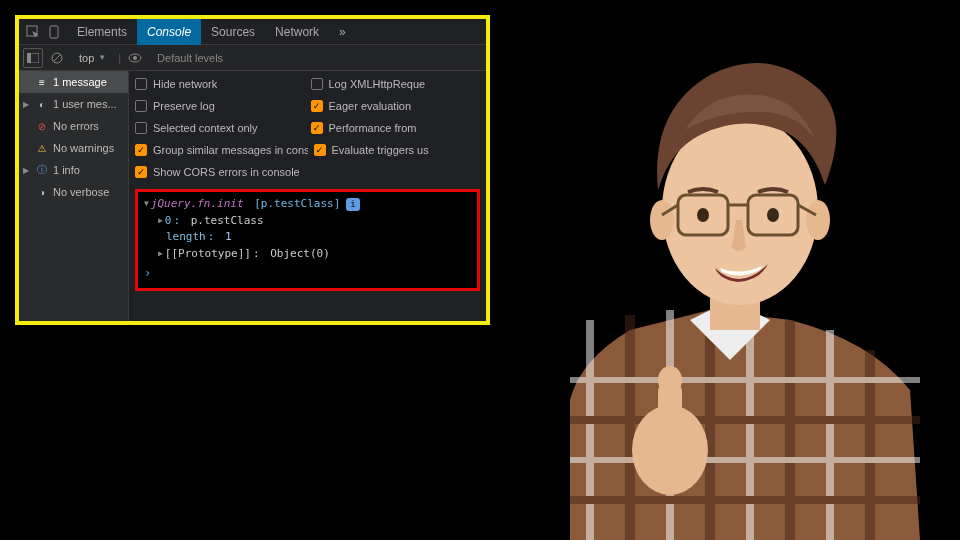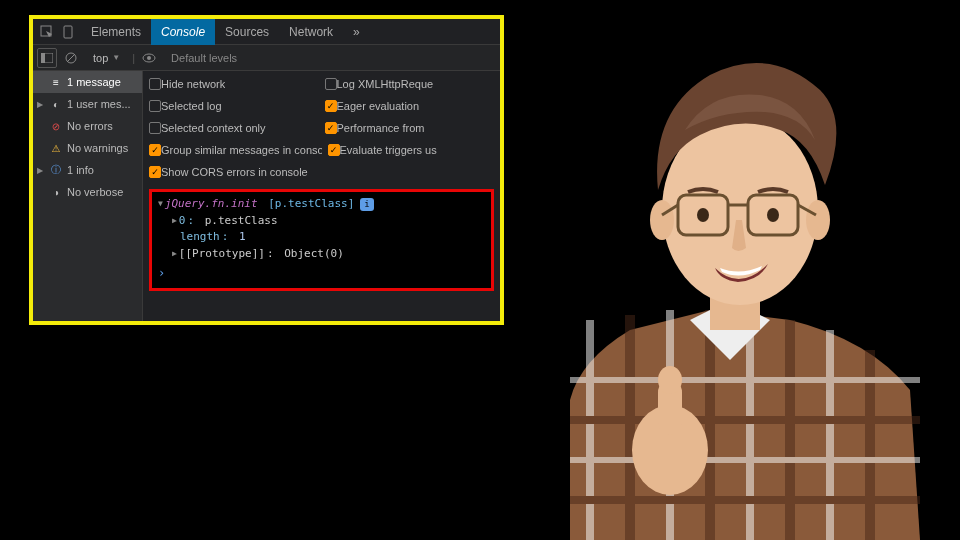--- a/index.html
+++ b/index.html
@@ -8,21 +8,21 @@
   height: 540px;
   background: #000;
   font-family: -apple-system, "Segoe UI", Arial, sans-serif;
   font-size: 11px;
   color: #ccc;
   overflow: hidden;
   position: relative;
 }
 .devtools-panel {
   position: absolute;
-  left: 29px;
+  left: 15px;
   top: 15px;
   width: 475px;
   height: 310px;
   background: #202124;
   border: 4px solid #f4ec0a;
   overflow: hidden;
 }
 .tabs-row {
   display: flex;
   align-items: center;
@@ -141,20 +141,21 @@
 .chk-row {
   display: flex;
   align-items: center;
   height: 22px;
   padding: 0 6px;
   gap: 6px;
 }
 .chk-col {
   display: flex;
   align-items: center;
+  gap: 6px;
   width: 50%;
 }
 .chk {
   width: 12px;
   height: 12px;
   border: 1px solid #777;
   border-radius: 2px;
   display: flex;
   align-items: center;
   justify-content: center;
@@ -299,21 +300,21 @@
               <span class="chk-label">Hide network</span>
             </div>
             <div class="chk-col">
               <span class="chk"></span>
               <span class="chk-label">Log XMLHttpReque</span>
             </div>
           </div>
           <div class="chk-row">
             <div class="chk-col">
               <span class="chk"></span>
-              <span class="chk-label">Selected log</span>
+              <span class="chk-label">Preserve log</span>
             </div>
             <div class="chk-col">
               <span class="chk checked">✓</span>
               <span class="chk-label">Eager evaluation</span>
             </div>
           </div>
           <div class="chk-row">
             <div class="chk-col">
               <span class="chk"></span>
               <span class="chk-label">Selected context only</span>

